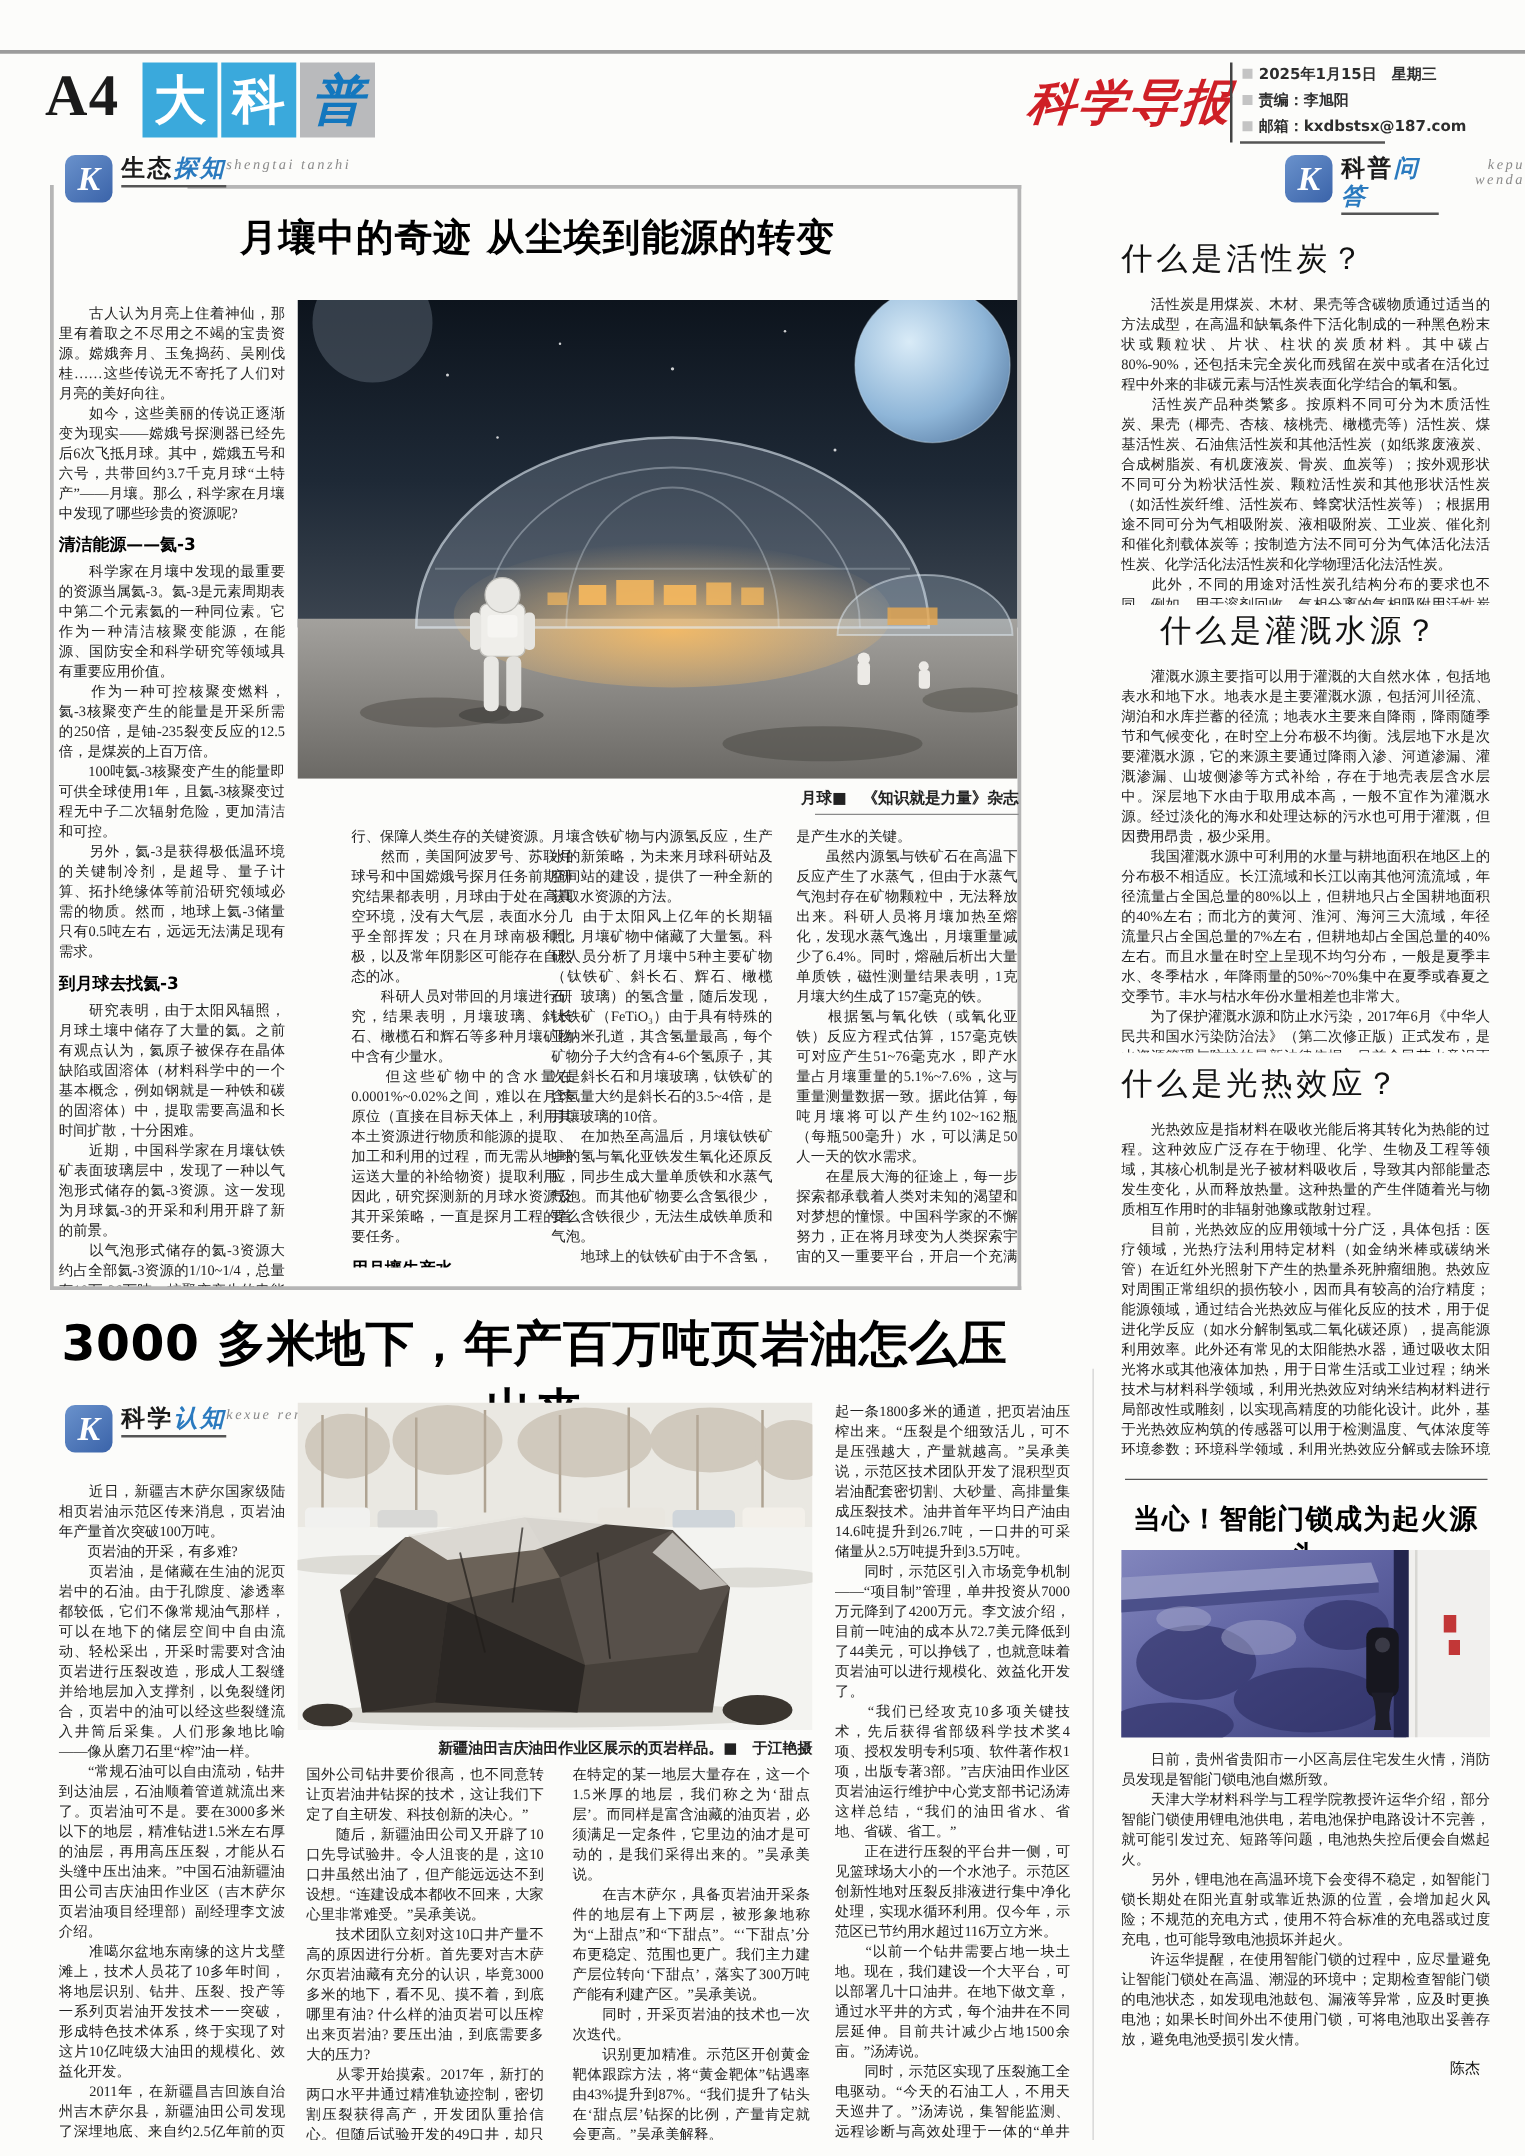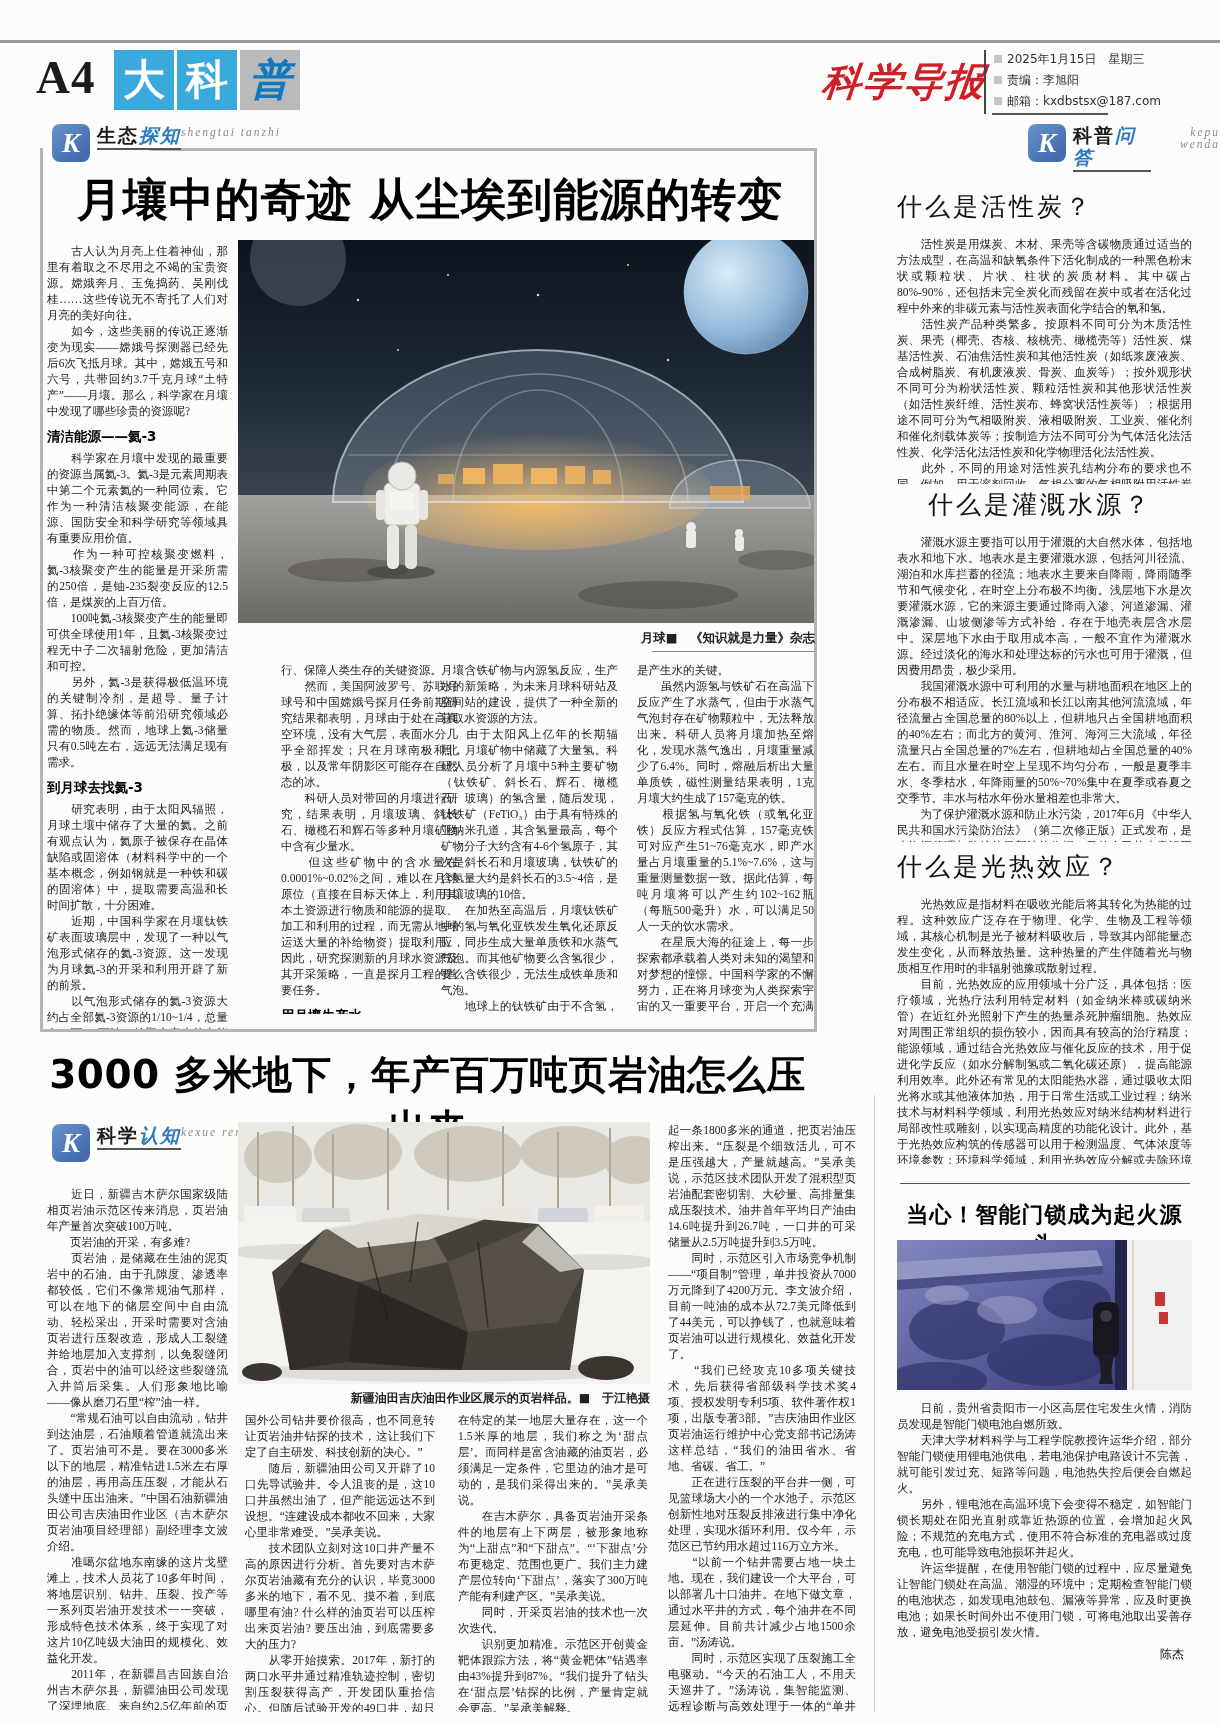--- a/index.html
+++ b/index.html
@@ -14,21 +14,21 @@
       line-height:18px;margin:8px 0 5px;color:#000;}
   .author{text-align:right;font-weight:400;font-size:12px;padding-right:8px;margin-top:6px;color:#111;}
   
   #a4{font-size:47px;font-weight:700;letter-spacing:1px;}
   .logo-tile{width:60px;height:60px;display:inline-flex;align-items:center;justify-content:center;
       font-family:"DejaVu Sans",sans-serif;font-weight:900;font-size:42px;color:#fff;margin-right:3px;}
   .tile-blue{background:#3aa9dc;}
   .tile-gray{background:#b9babc;color:#1377be;font-style:italic;}
   #masthead{font-size:39px;font-weight:700;font-style:italic;color:#cf1f26;letter-spacing:2px;
       transform:skewX(-6deg);font-family:"Liberation Serif",serif;}
-  .hdr-row{font-size:12px;font-weight:400;color:#2e2e2e;line-height:21px;white-space:nowrap;
+  .hdr-row{font-size:12px;font-weight:700;color:#2e2e2e;line-height:21px;white-space:nowrap;
       font-family:"DejaVu Sans",sans-serif;}
   .sq{display:inline-block;width:8px;height:8px;background:#c4c4c4;margin-right:5px;}
   
   .badge{position:absolute;display:flex;gap:7px;align-items:flex-start;}
   .ktile{width:38px;height:38px;border-radius:8px;background:linear-gradient(140deg,#6a92cc,#3a63a9);
       color:#fff;font-family:"Liberation Serif",serif;font-weight:700;font-style:italic;font-size:27px;
       display:flex;align-items:center;justify-content:center;flex:0 0 auto;}
   .badge-txt{display:flex;flex-direction:row;}
   .badge-title{font-family:"DejaVu Sans",sans-serif;font-size:19px;font-weight:700;letter-spacing:2px;
       border-bottom:2px solid #555;padding-bottom:2px;line-height:22px;}
@@ -68,21 +68,21 @@
   <div class="rule" style="left:40px;top:1029px;width:777px;height:3px;"></div>
 
   <div class="badge" style="left:52px;top:124px;">
     <div class="ktile">K</div>
     <div class="badge-txt">
       <div class="badge-title"><span>生态</span><span class="bt-blue">探知</span></div>
       <div class="badge-pinyin">shengtai  tanzhi</div>
     </div>
   </div>
 
-  <div class="abs main-headline" style="left:50px;top:170px;width:760px;font-size:45px;letter-spacing:1px;">月壤中的奇迹  从尘埃到能源的转变</div>
+  <div class="abs main-headline" style="left:50px;top:170px;width:760px;font-size:30px;letter-spacing:1px;">月壤中的奇迹  从尘埃到能源的转变</div>
 
   <div class="col" style="left:47px;top:243px;width:181px;height:786px;">
     <div class="bodytext">　　古人认为月亮上住着神仙，那里有着取之不尽用之不竭的宝贵资源。嫦娥奔月、玉兔捣药、吴刚伐桂……这些传说无不寄托了人们对月亮的美好向往。
 　　如今，这些美丽的传说正逐渐变为现实——嫦娥号探测器已经先后6次飞抵月球。其中，嫦娥五号和六号，共带回约3.7千克月球“土特产”——月壤。那么，科学家在月壤中发现了哪些珍贵的资源呢?</div>
     <div class="bh">清洁能源——氦-3</div>
     <div class="bodytext">　　科学家在月壤中发现的最重要的资源当属氦-3。氦-3是元素周期表中第二个元素氦的一种同位素。它作为一种清洁核聚变能源，在能源、国防安全和科学研究等领域具有重要应用价值。
 　　作为一种可控核聚变燃料，氦-3核聚变产生的能量是开采所需的250倍，是铀-235裂变反应的12.5倍，是煤炭的上百万倍。
 　　100吨氦-3核聚变产生的能量即可供全球使用1年，且氦-3核聚变过程无中子二次辐射危险，更加清洁和可控。
 　　另外，氦-3是获得极低温环境的关键制冷剂，是超导、量子计算、拓扑绝缘体等前沿研究领域必需的物质。然而，地球上氦-3储量只有0.5吨左右，远远无法满足现有需求。</div>
     <div class="bh">到月球去找氦-3</div>

